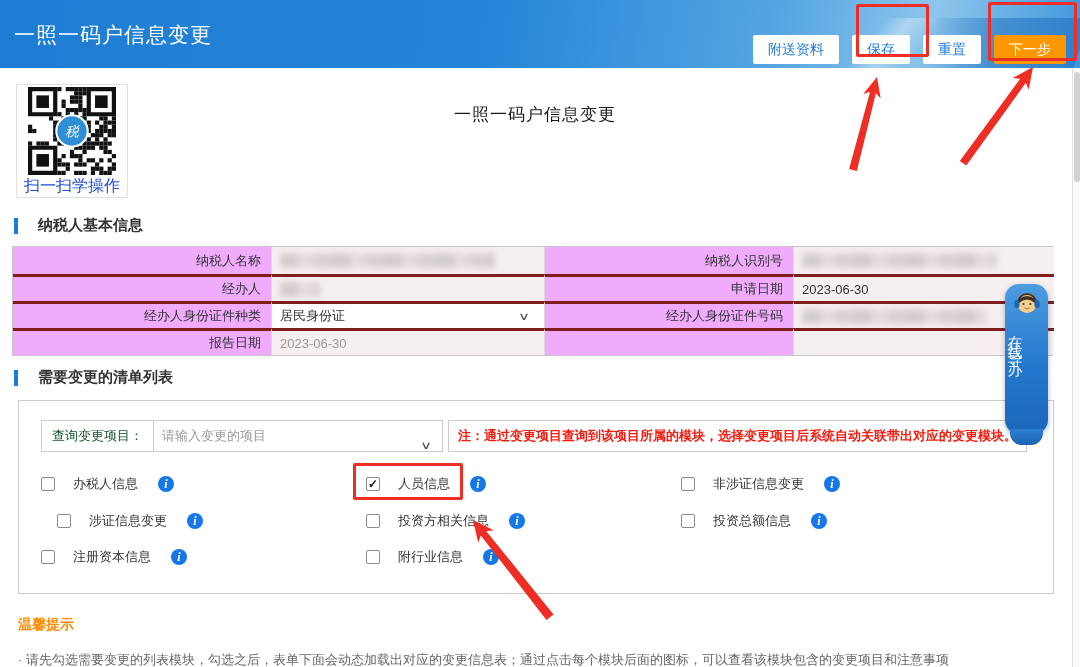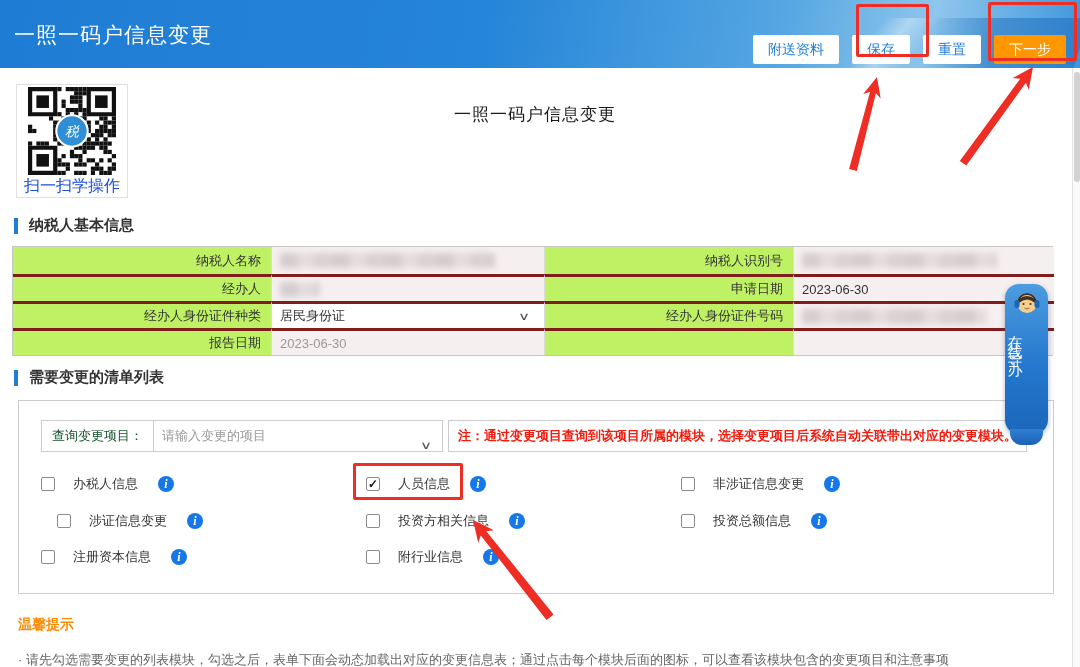--- a/index.html
+++ b/index.html
@@ -31,31 +31,31 @@
   
   .qr-box { position:absolute; left:16px; top:84px; width:112px; height:114px;
     border:1px solid #e0e0e0; background:#fff; text-align:center; }
   .qr-box svg { display:block; margin:2px auto 0; }
   .qr-caption { font-size:16px; color:#1d4ed8; margin-top:1px; }
 
   .page-title { position:absolute; left:0; top:103px; width:1070px; text-align:center;
     font-size:17px; color:#1a1a1a; letter-spacing:1px; }
 
   
-  .sec-head { position:absolute; display:flex; align-items:center; gap:11px; }
+  .sec-head { position:absolute; display:flex; align-items:center; gap:20px; }
   .sec-bar { width:4px; height:16px; background:#1f7cd4; }
   .sec-text { font-size:15px; font-weight:bold; color:#333; }
 
   
   .info-table { position:absolute; left:12px; top:246px; width:1041px;
     display:grid; grid-template-columns:259px 273px 249px 260px;
     border:1px solid #c6c6c6; background:#fff; }
   .cell { height:27px; border-top:3px solid #7f1d1d; font-size:13px; display:flex; align-items:center; }
   .cell.first { border-top:none; }
-  .cell.lab { background:#bef264; color:#333; justify-content:flex-end; padding-right:10px; border-right:1px solid #dcdcdc; }
+  .cell.lab { background:#f0abfc; color:#333; justify-content:flex-end; padding-right:10px; border-right:1px solid #dcdcdc; }
   .cell.val { background:#f6efef; color:#333; padding-left:8px; position:relative; }
   .cell.val.mid { border-right:1px solid #dcdcdc; }
   .cell.val.white { background:#fff; }
   .cell.val.muted { color:#999; }
   .redact { height:15px; border-radius:2px; filter:blur(3px);
     background:repeating-linear-gradient(90deg,#c9c2c2 0 18px,#ded6d6 18px 34px,#cfc8c8 34px 52px); opacity:.75; }
   .chev { position:absolute; right:16px; top:6px; color:#555; font-size:11px; transform:scaleX(1.5); }
 
   
   .list-box { position:absolute; left:18px; top:400px; width:1036px; height:194px;

